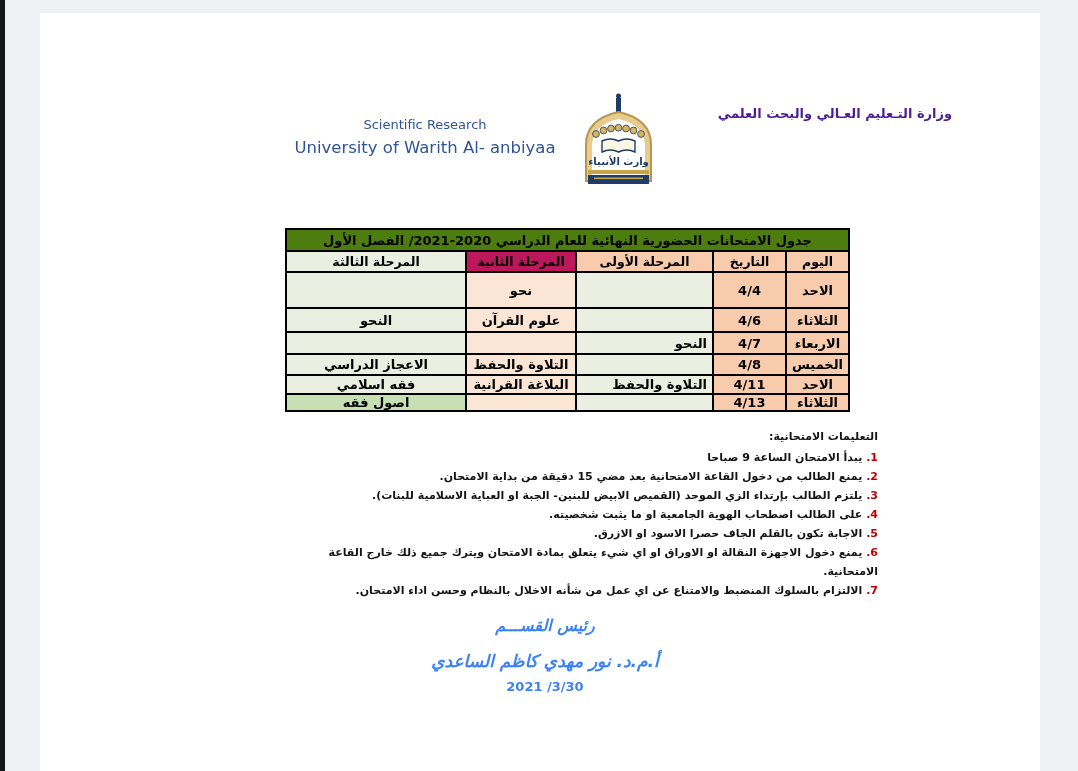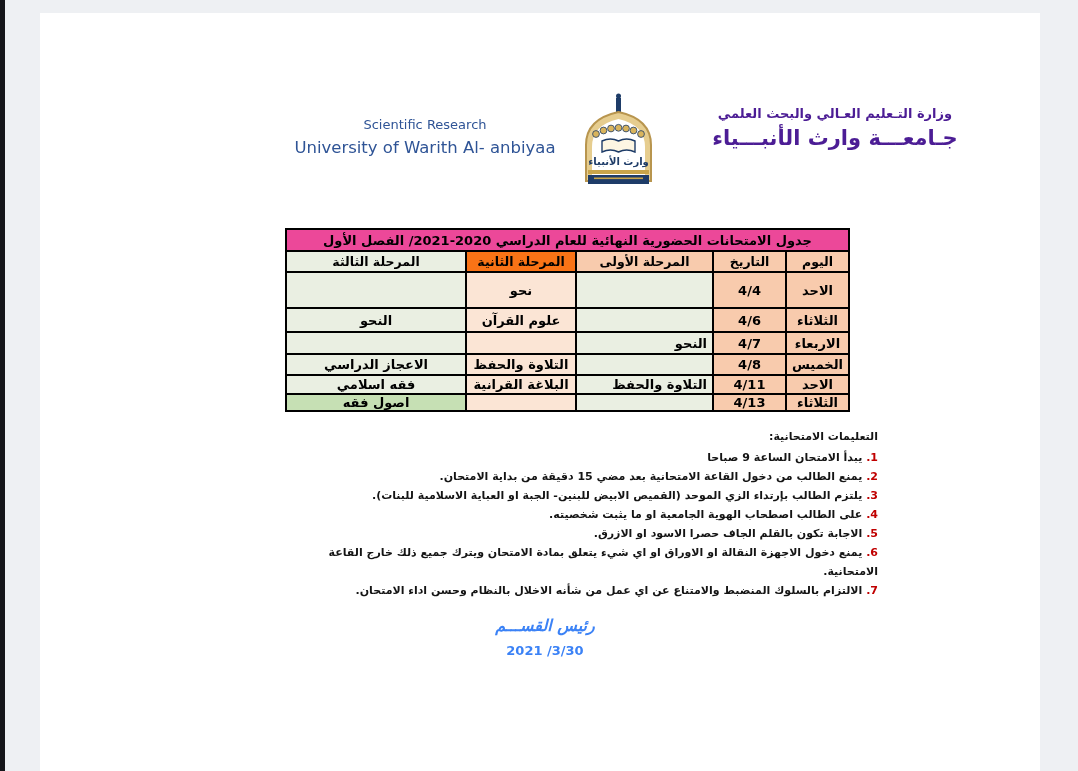--- a/index.html
+++ b/index.html
@@ -38,24 +38,24 @@
   table.exam-table {
     position:absolute; left:245px; top:215px; width:563px;
     border-collapse:collapse; direction:rtl; table-layout:fixed;
     color:#000;
   }
   .exam-table td, .exam-table th {
     border:2px solid #000;
     font-weight:700; font-size:13px; text-align:center;
     padding:0 3px; overflow:hidden; white-space:nowrap;
   }
-  .title-cell { background:#ec4899; height:22px; font-size:13.5px; }
+  .title-cell { background:#4d7c0f; height:22px; font-size:13.5px; }
   .head-row th { height:21px; font-size:12.5px; }
   .th-day, .th-date, .th-s1 { background:#f8cbad; }
-  .th-s2 { background:#f97316; text-align:right; }
+  .th-s2 { background:#be185d; text-align:right; }
   .th-s3 { background:#eaefe2; text-align:right; }
   .th-s1 { text-align:right; }
   .exam-table tbody td:nth-child(1),
   .exam-table tbody td:nth-child(2) { background:#f8cbad; }
   .exam-table tbody td:nth-child(3) { background:#eaefe2; text-align:right; padding-left:0; padding-right:5px; }
   .exam-table tbody td:nth-child(4) { background:#fbe5d5; }
   .exam-table tbody td:nth-child(5) { background:#eaefe2; }
   .exam-table tbody td.cell-green   { background:#c6e0b4; }
   .exam-table tbody tr:nth-child(1) td { height:36px; }
   .exam-table tbody tr:nth-child(2) td { height:24px; }
@@ -110,21 +110,20 @@
         <path d="M29 50 Q37.5 46 45.5 50 Q53.5 46 62 50 L62 61 Q53.5 57 45.5 61 Q37.5 57 29 61 Z" fill="#fdf6e3" stroke="#1e3c68" stroke-width="1.4"></path>
         <text x="45.5" y="74" text-anchor="middle" font-size="10" font-weight="bold" fill="#1e3c68">وارث الأنبياء</text>
         <rect x="15" y="79" width="61" height="4" fill="#c9a54a"></rect>
         <rect x="15" y="84" width="61" height="9" fill="#1e3c68"></rect>
         <rect x="21" y="86.5" width="49" height="1.6" fill="#c9a54a"></rect>
       </svg>
     </div>
 
     <div class="header-ar">
       <div class="ar1">وزارة التـعليم العـالي والبحث العلمي</div>
-      <div class="ar2">جـامعـــة وارث الأنبـــياء</div>
     </div>
 
     <table class="exam-table">
       <colgroup>
         <col style="width:63px">
           <col style="width:73px">
           <col style="width:137px">
           <col style="width:110px">
           <col style="width:180px">
       </colgroup>
@@ -192,17 +191,18 @@
       <div class="ins-item"><span class="num">2.</span> <span>يمنع الطالب من دخول القاعة الامتحانية بعد مضي 15 دقيقة من بداية الامتحان.</span></div>
       <div class="ins-item"><span class="num">3.</span> <span>يلتزم الطالب بإرتداء الزي الموحد (القميص الابيض للبنين- الجبة او العباية الاسلامية للبنات).</span></div>
       <div class="ins-item"><span class="num">4.</span> <span>على الطالب اصطحاب الهوية الجامعية او ما يثبت شخصيته.</span></div>
       <div class="ins-item"><span class="num">5.</span> <span>الاجابة تكون بالقلم الجاف حصرا الاسود او الازرق.</span></div>
       <div class="ins-item"><span class="num">6.</span> <span>يمنع دخول الاجهزة النقالة او الاوراق او اي شيء يتعلق بمادة الامتحان ويترك جميع ذلك خارج القاعة الامتحانية.</span></div>
       <div class="ins-item"><span class="num">7.</span> <span>الالتزام بالسلوك المنضبط والامتناع عن اي عمل من شأنه الاخلال بالنظام وحسن اداء الامتحان.</span></div>
     </div>
 
     <div class="signature">
       <div class="sig-title">رئيس القســـم</div>
+      <div class="sig-name">أ.م.د. نور مهدي كاظم الساعدي</div>
       <div class="sig-date">2021 /3/30</div>
     </div>
 
   </div>
 </div>
 
 </body></html>

